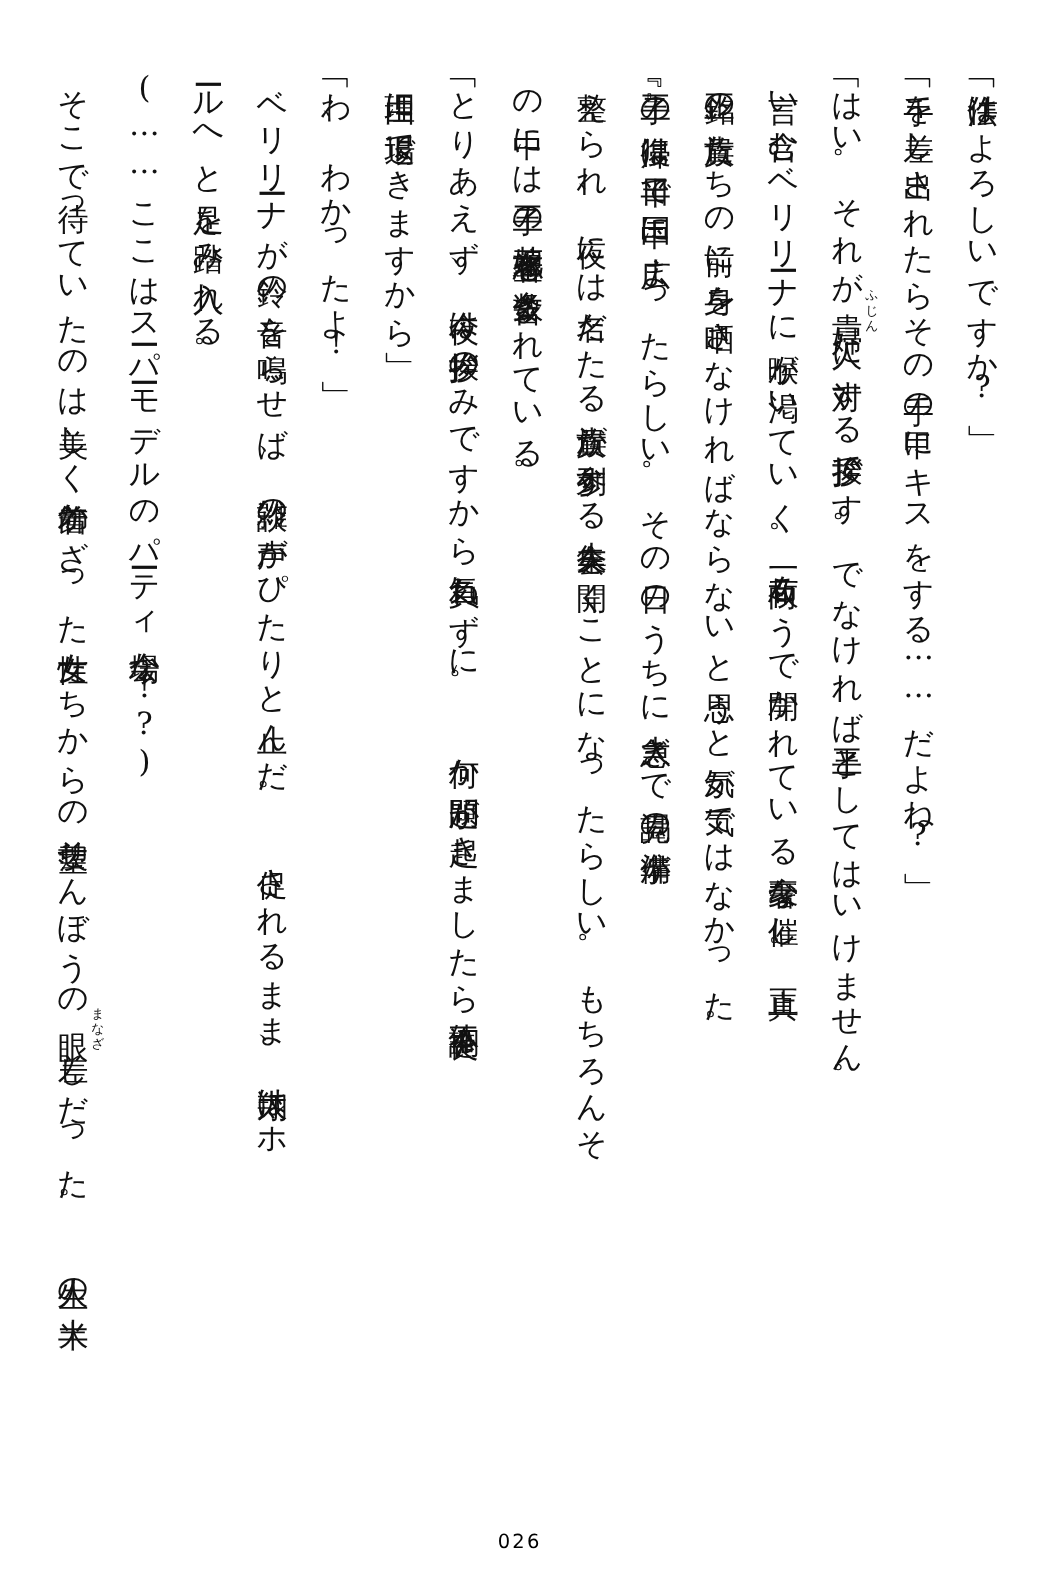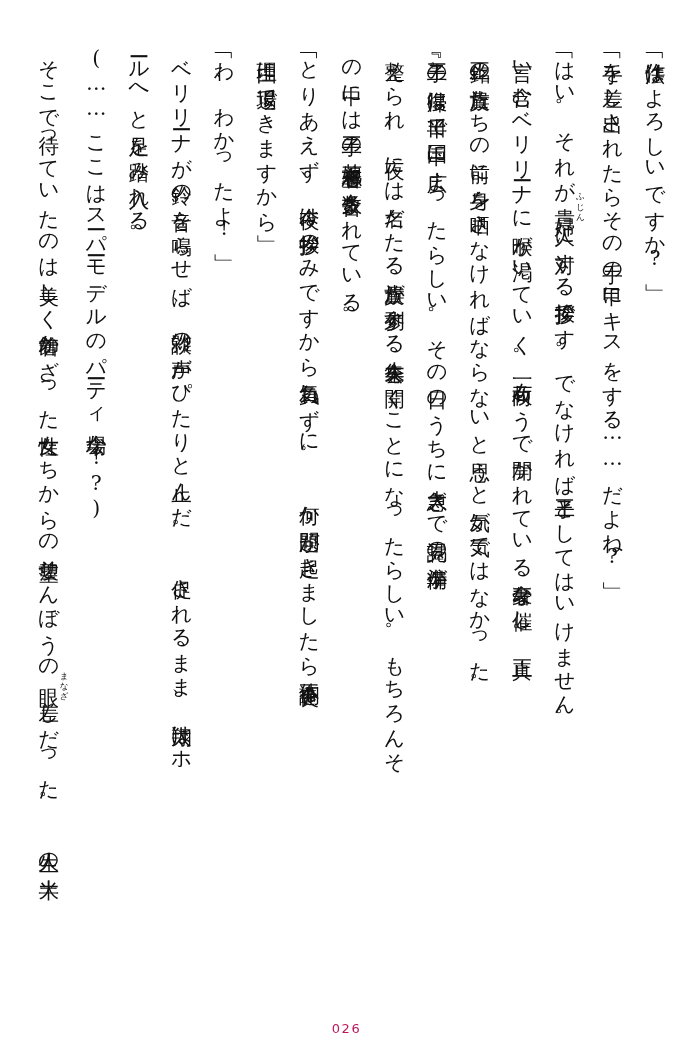--- a/index.html
+++ b/index.html
@@ -66,21 +66,21 @@
 
   #page-number {
     position: absolute;
     bottom: 14px;
     left: 0;
     width: 693px;
     text-align: center;
     font-family: "DejaVu Sans", "Liberation Sans", sans-serif;
     font-size: 13px;
     letter-spacing: 0.12em;
-    color: #be185d;
+    color: #000000;
   }
 </style>
 </head>
 <body>
 
 <div id="page">
 
   <div id="text-block">
     <p class="para">「作法はよろしいですか?」</p>
     <p class="para">「手を差し出されたらその手の甲にキスをする……だよね?」</p>

